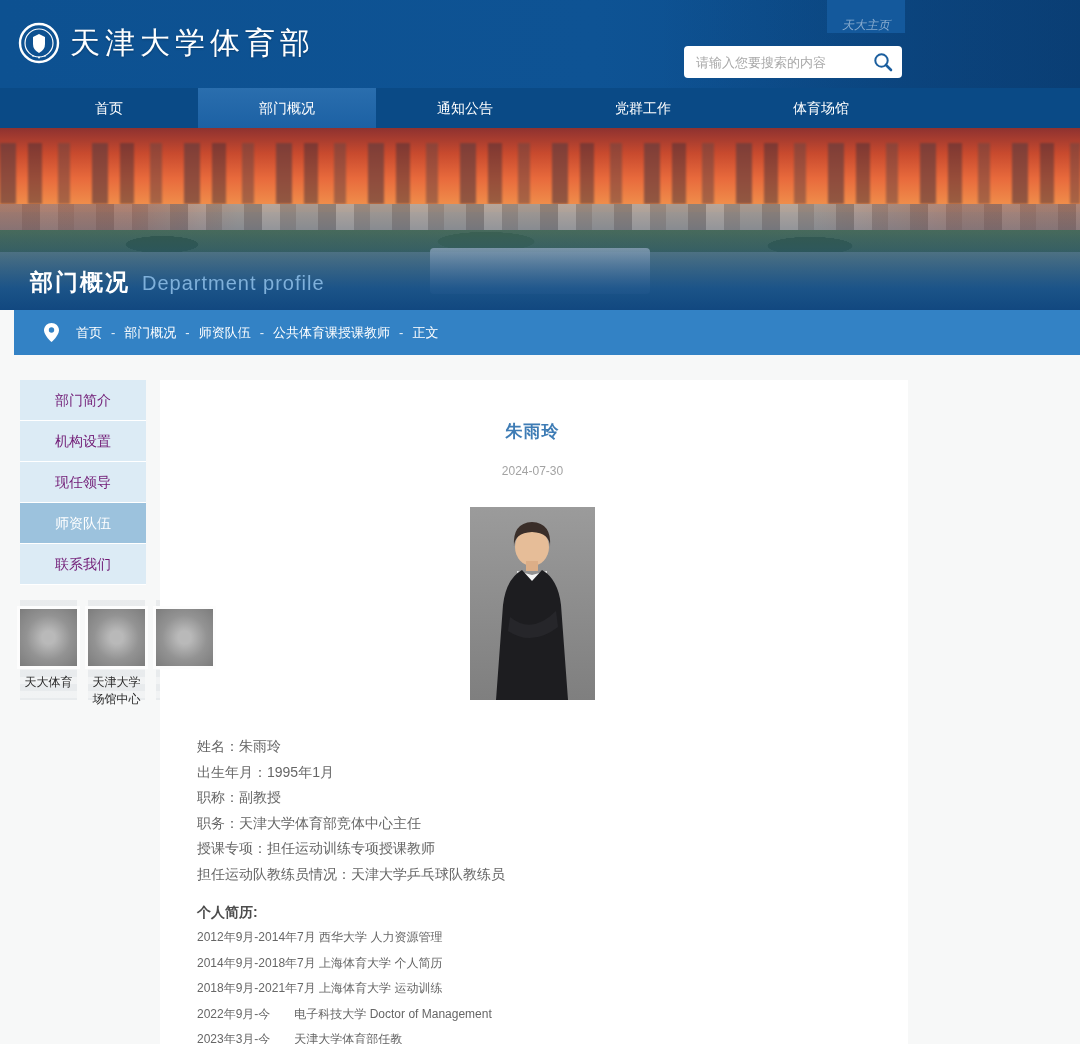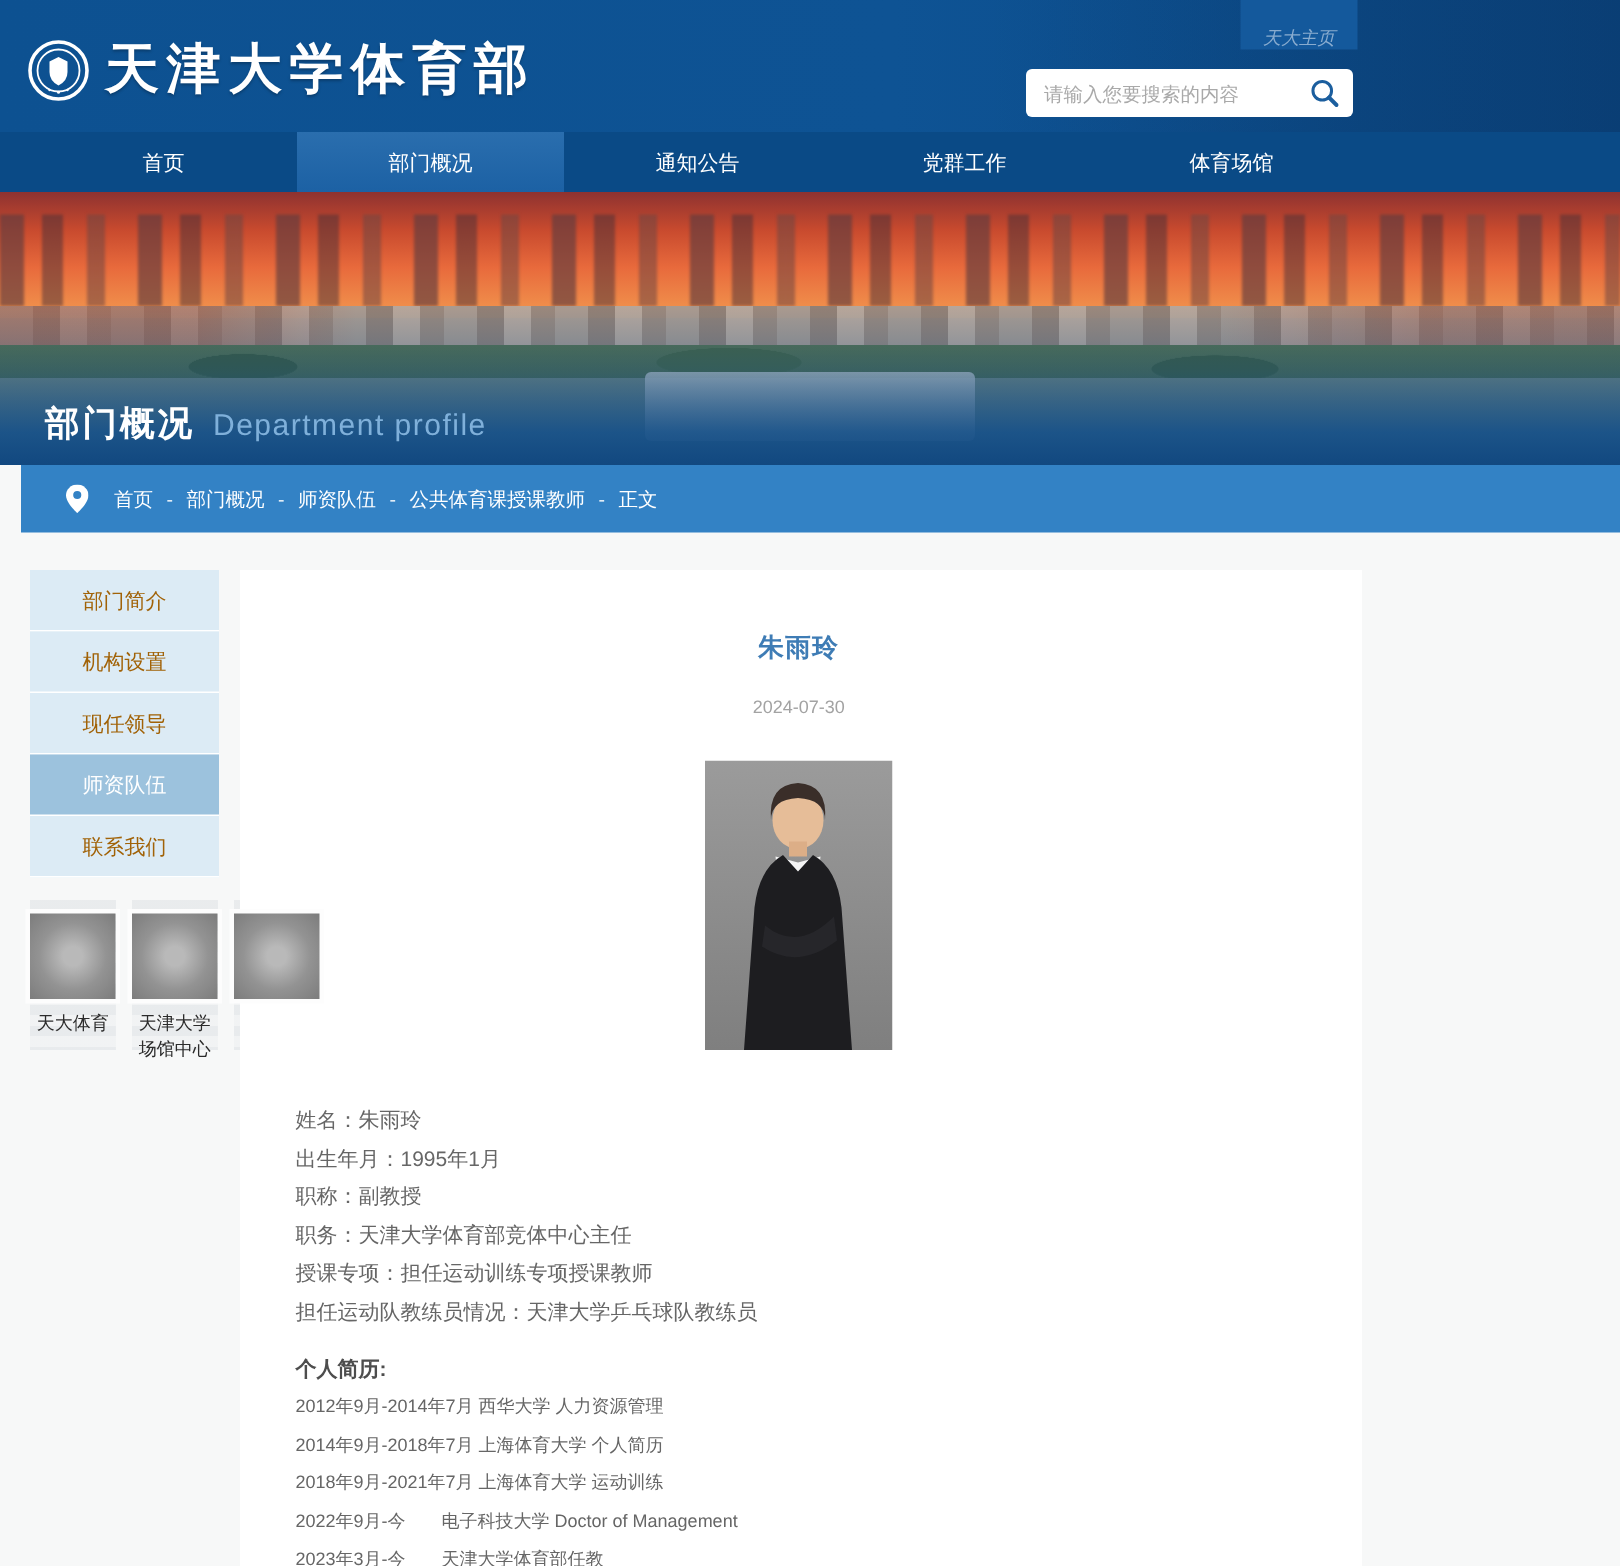--- a/index.html
+++ b/index.html
@@ -18,21 +18,21 @@
     position:absolute; right:0; top:0; width:420px; height:88px;
     background:linear-gradient(90deg, rgba(0,0,0,0) 0%, rgba(8,40,80,.25) 60%, rgba(8,40,80,.35) 100%);
   }
   .top-link {
     position:absolute; top:0; right:175px; height:33px; line-height:27px;
     padding:12px 15px; background:#14599c; color:#89accf; font-size:12px; cursor:pointer;font-style:italic;
   }
   .logo { position:absolute; left:18px; top:22px; display:flex; align-items:center; gap:10px; }
   .logo-seal { width:42px; height:42px; }
   .logo-title {
-    color:#ffffff; font-size:36px; font-weight:bold; letter-spacing:5px;
+    color:#ffffff; font-size:30px; font-weight:normal; letter-spacing:5px;
     font-family:"DejaVu Serif","Liberation Serif",serif;
     text-shadow:0 1px 2px rgba(0,0,0,.25);
   }
   .search-box {
     position:absolute; right:178px; top:46px; width:218px; height:32px;
     background:#ffffff; border-radius:4px; display:flex; align-items:center; padding:0 8px 0 12px;
   }
   .search-box input {
     flex:1; border:none; outline:none; font-size:13px; color:#333; background:transparent;
   }
@@ -81,21 +81,21 @@
   }
   .crumb-bar .pin { width:15px; height:19px; margin-right:8px; }
   .crumb { cursor:pointer; }
   .crumb-sep { opacity:.9; }
 
   
   .content { display:flex; padding:25px 0 0 20px; align-items:flex-start; }
   .side { width:126px; flex:0 0 auto; }
   .side-menu { display:flex; flex-direction:column; }
   .side-item {
-    height:41px; line-height:41px; text-align:center; font-size:14px; color:#a16207;
+    height:41px; line-height:41px; text-align:center; font-size:14px; color:#701a75;
     background:#dcebf5; border-bottom:1px solid #ffffff; cursor:pointer;
   }
   .side-item.active { background:#9cc2dd; color:#ffffff; }
 
   .qr-list { margin-top:15px; display:flex; gap:11px; }
   .qr-card {
     height:100px; padding-top:9px; text-align:center; cursor:pointer;
     background:
       linear-gradient(rgba(250,250,250,.62), rgba(248,249,250,.62)),
       repeating-linear-gradient(180deg,#ced4d8 0 7px,#e6e9ea 7px 14px);

